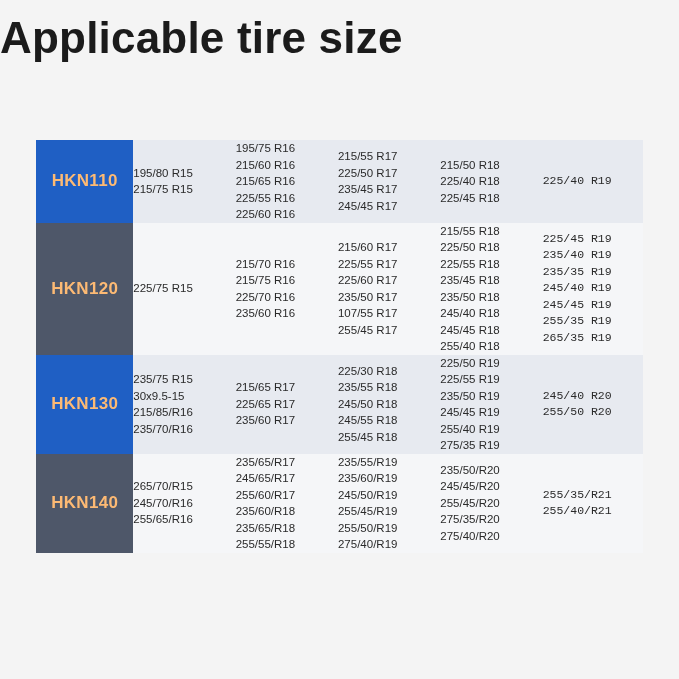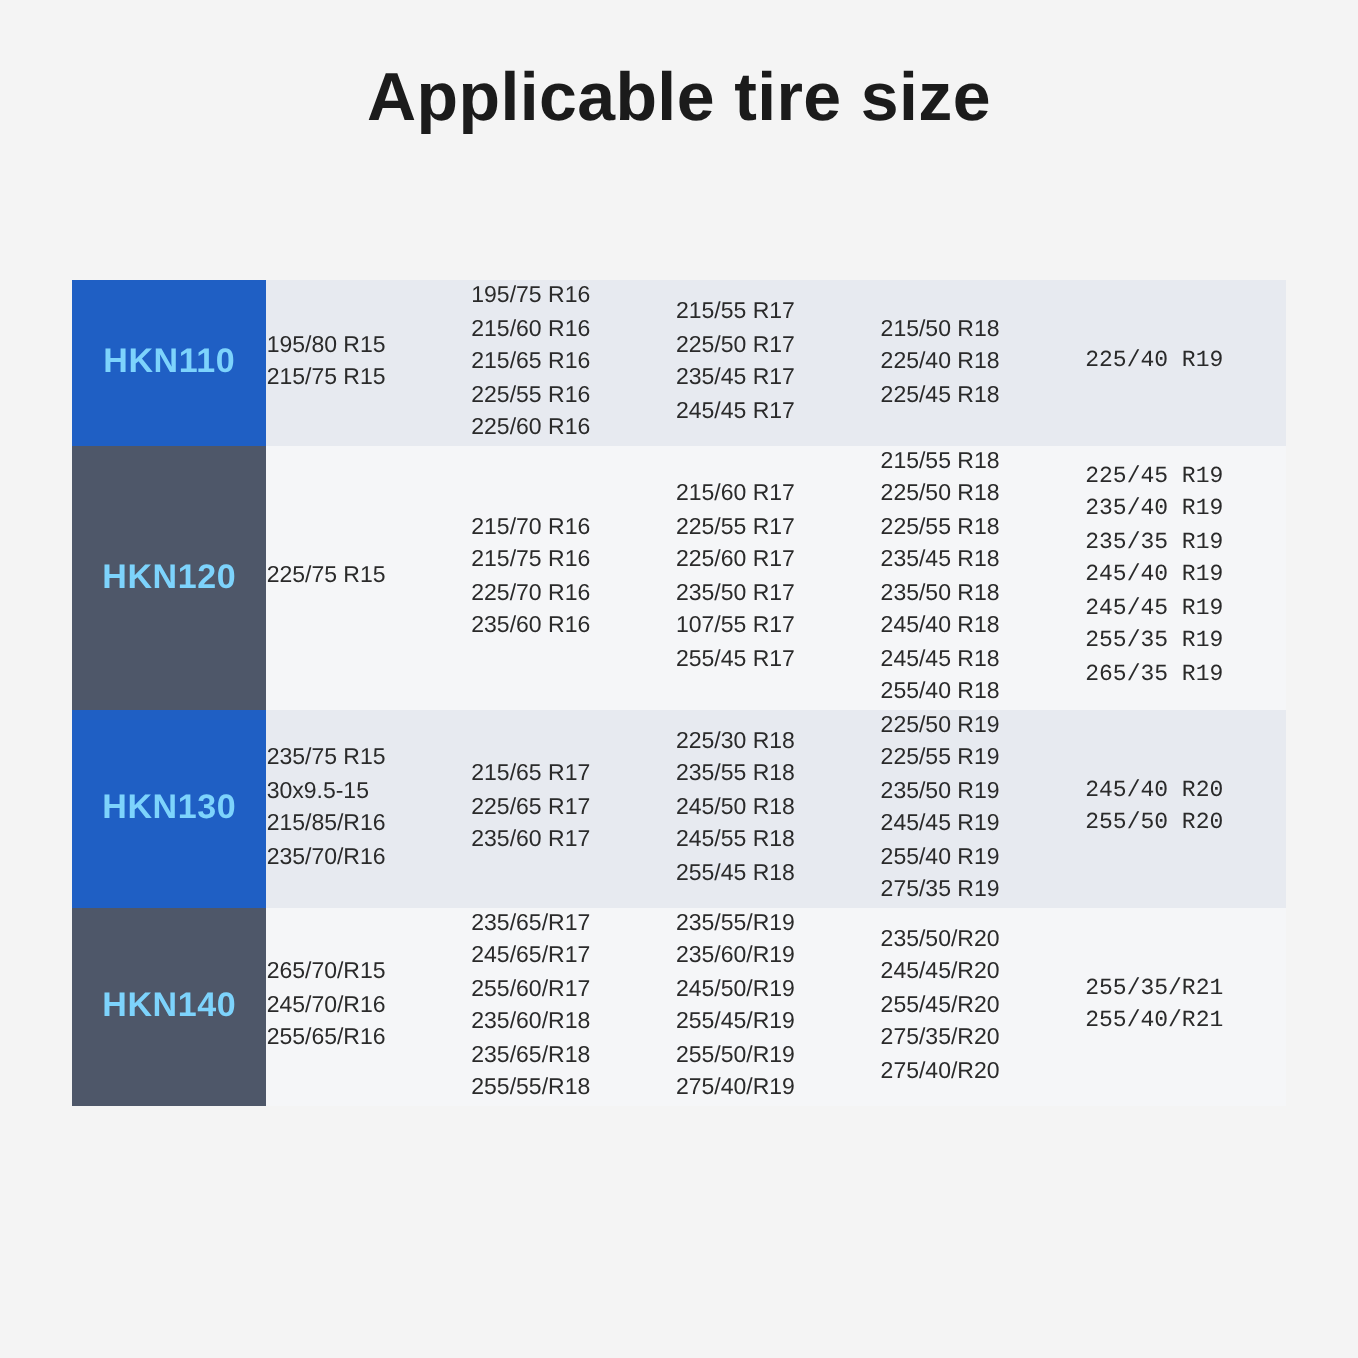--- a/index.html
+++ b/index.html
@@ -14,25 +14,24 @@
     overflow: hidden;
   }
   .page {
     position: relative;
     width: 679px;
     height: 679px;
     box-sizing: border-box;
   }
   .title {
     position: absolute;
-    top: 30px;
+    top: 13px;
     left: 0;
     width: 679px;
-    text-align: center;
-    font-size: 34px;
+    font-size: 44px;
     font-weight: bold;
     color: #1b1b1b;
     letter-spacing: 0.2px;
   }
   .table-wrap {
     position: absolute;
     left: 36px;
     top: 140px;
     width: 607px;
   }
@@ -41,21 +40,21 @@
     width: 607px;
     table-layout: fixed;
   }
   table.tire-table td {
     vertical-align: middle;
     padding: 0;
   }
   .label-cell {
     width: 97px;
     text-align: center;
-    color: #7dd3fc;
+    color: #fdba74;
     font-size: 17px;
     font-weight: bold;
     letter-spacing: 0.3px;
   }
   .label-blue { background: #1f5fc4; }
   .label-gray { background: #4e5769; }
   .data-cell {
     padding: 10px 0 10px 14px;
     font-size: 11.5px;
     line-height: 16.5px;

